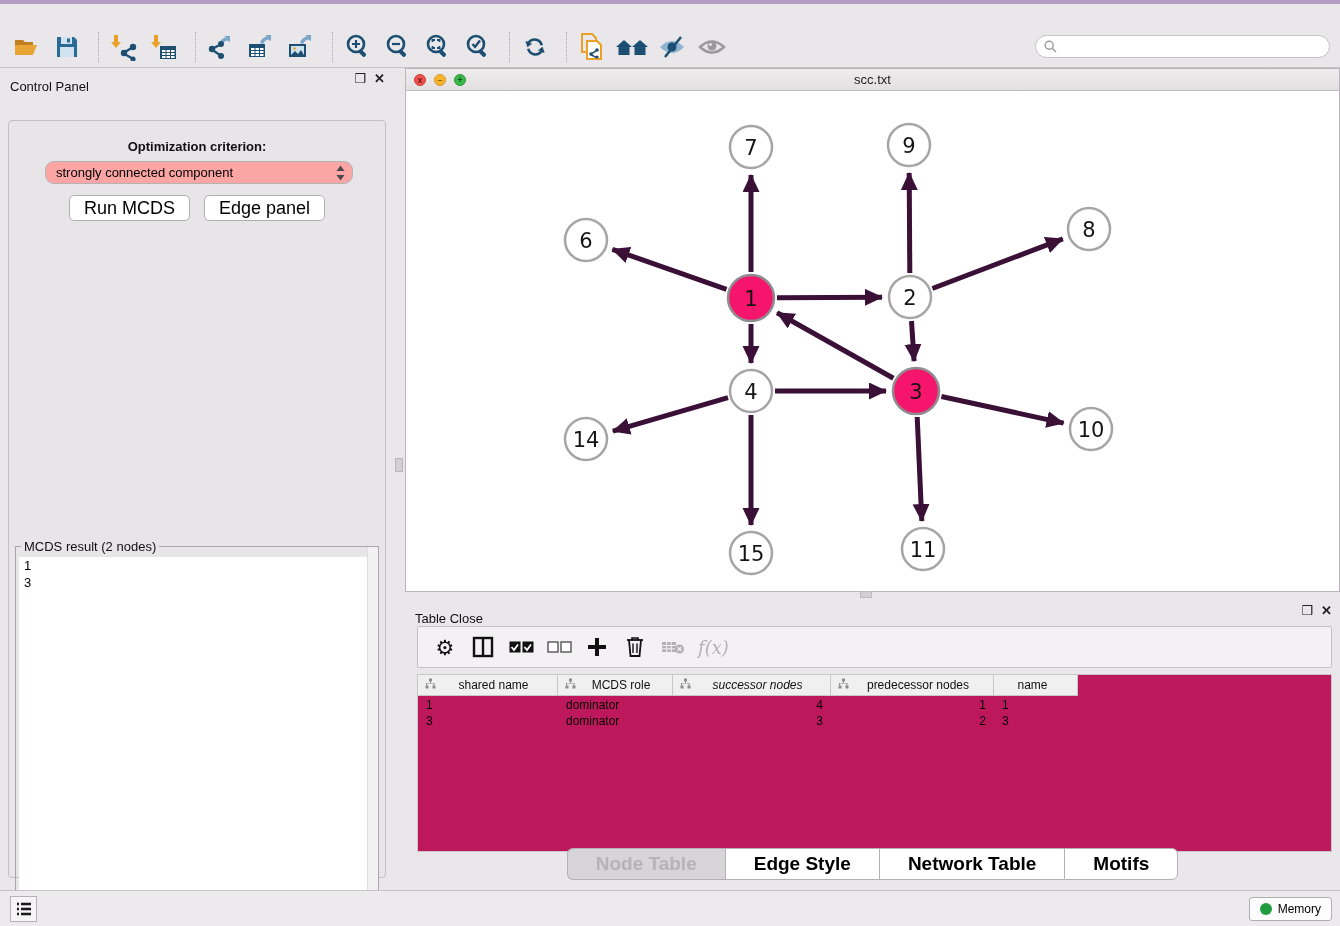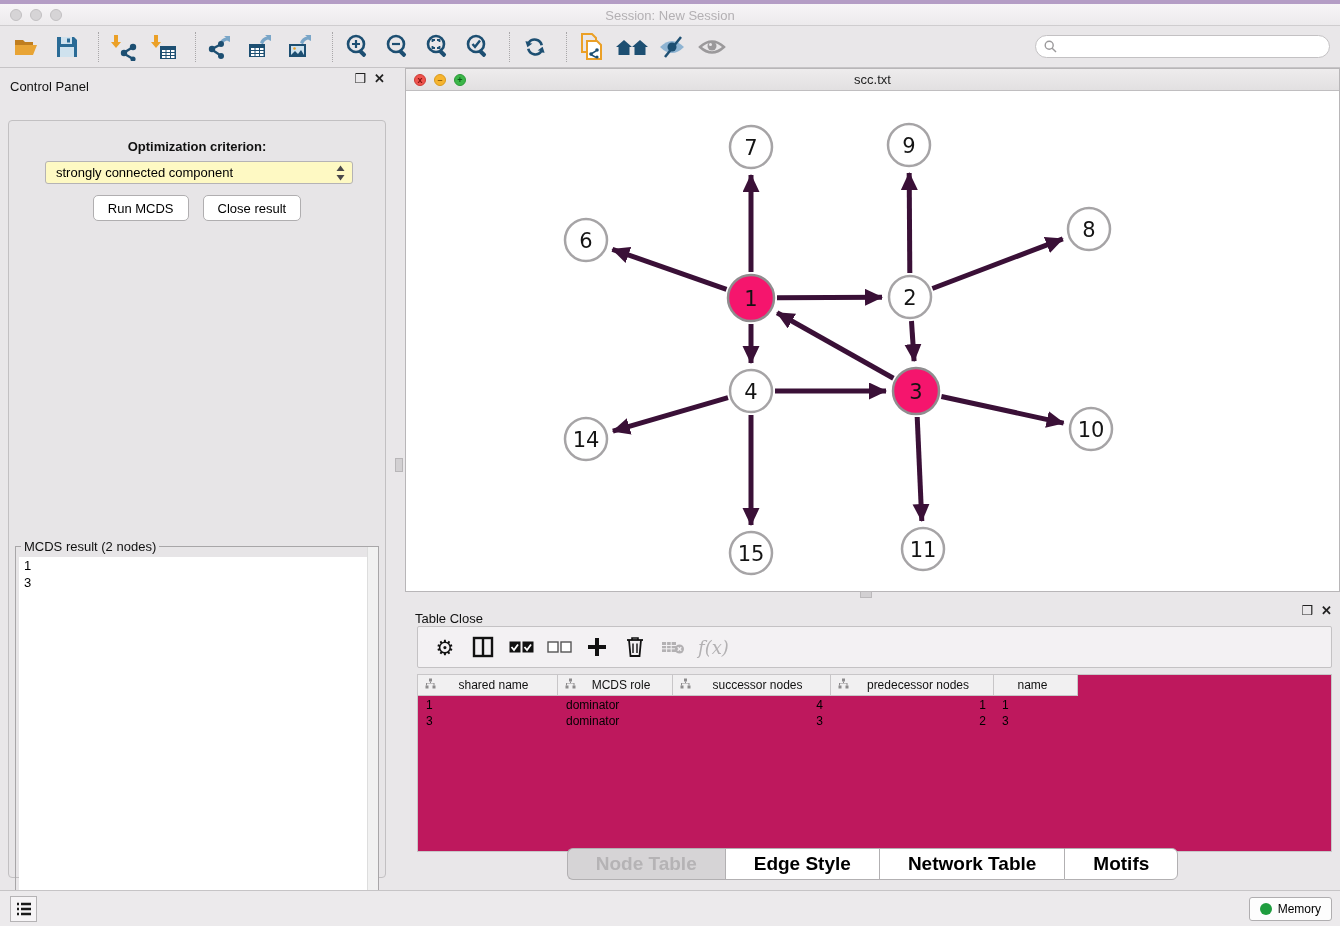--- a/index.html
+++ b/index.html
@@ -33,26 +33,26 @@
 
   .ctabs { position:absolute; left:0; top:28px; width:100%; display:flex; justify-content:center; }
   .tab { background:#fff; border:1px solid #b2b0b2; border-right:none; padding:3px 13px; font-size:13px; cursor:default; }
   .tab:first-child { border-radius:5px 0 0 5px; }
   .tab:last-child { border-radius:0 5px 5px 0; border-right:1px solid #b2b0b2; }
   .tab.active { background:#dcdadc; color:#c1bfc1; }
 
   .cbody { position:absolute; left:8px; top:52px; width:378px; height:758px;
     background:#e7e5e7; border:1px solid #c2c0c2; border-radius:4px; }
   .opt-label { margin-top:18px; text-align:center; font-size:13px; font-weight:bold; color:#111; }
-  .dropdown { position:absolute; left:36px; top:40px; width:308px; height:23px; background:#fef9c3;
-    border:1px solid #b5b3b5; border-radius:3px; display:flex; align-items:center; font-size:13px; padding-left:10px; }
+  .dropdown { position:absolute; left:36px; top:40px; width:308px; height:23px; background:#fca5a5;
+    border:1px solid #b5b3b5; border-radius:9px; display:flex; align-items:center; font-size:13px; padding-left:10px; }
   .dd-stepper { position:absolute; right:6px; top:2px; }
   .btn-row { position:absolute; left:0; top:74px; width:100%; display:flex; justify-content:center; gap:14px; }
   .pushbtn { background:#fff; border:1px solid #b0aeb0; border-radius:5px; height:22px; padding:12px 14px;
-    font-size:13px; display:flex; align-items:center; }
+    font-size:18px; display:flex; align-items:center; }
 
   .result-fieldset { position:absolute; left:6px; top:425px; width:364px; height:378px;
     border:1px solid #a8a6a8; }
   .result-legend { position:absolute; left:5px; top:-8px; background:#e7e5e7; padding:0 3px; font-size:13px; color:#111; }
   .result-area { position:absolute; left:3px; right:3px; top:10px; bottom:3px; background:#fff; overflow:hidden; }
   .result-line { font-size:13px; line-height:17px; padding-left:5px; }
   .result-scroll { position:absolute; right:0; top:0; bottom:0; width:11px; background:#f1f1f1; border-left:1px solid #ddd; }
 
   
   .vsplit { position:absolute; left:393px; top:68px; width:12px; height:822px; background:#e9e7e9; }
@@ -104,26 +104,20 @@
     border-radius:3px; display:flex; align-items:center; padding:4px 10px; gap:6px; font-size:12px; }
   .mem-dot { width:12px; height:12px; border-radius:50%; background:#1f9d3f; }
 </style>
 </head>
 <body>
 
 <div id="app">
 
   <div class="desktop-strip"></div>
 
-  <div class="titlebar">
-    <div class="traffic t1"></div>
-    <div class="traffic t2"></div>
-    <div class="traffic t3"></div>
-    <div class="titlebar-text">Session: New Session</div>
-  </div>
 
   <div class="toolbar">
     <div class="tbtn">
       <svg width="28" height="24" viewBox="0 0 28 24">
           <path d="M2 5 h8 l2 2 h8 v3 h-18 z" fill="#c07e1f"></path>
           <path d="M2 10 h22 l-4 10 h-18 z" fill="#e8a435"></path>
         </svg>
     </div>
     <div class="tbtn">
       <svg width="24" height="24" viewBox="0 0 24 24">
@@ -300,21 +294,21 @@
         <span>strongly connected component</span>
         <span class="dd-stepper">
           <svg width="11" height="18" viewBox="0 0 11 18">
               <path d="M5.5 1.5 L9.5 7 h-8 z" fill="#4a484a"></path>
               <path d="M5.5 16.5 L1.5 11 h8 z" fill="#4a484a"></path>
             </svg>
         </span>
       </div>
       <div class="btn-row">
         <div class="pushbtn">Run MCDS</div>
-        <div class="pushbtn">Close result</div>
+        <div class="pushbtn">Edge panel</div>
       </div>
       <div class="result-fieldset">
         <div class="result-legend">MCDS result (2 nodes)</div>
         <div class="result-area">
             <div class="result-line">1</div>
             <div class="result-line">3</div>
           </div>
         <div class="result-scroll"></div>
       </div>
     </div>
@@ -483,21 +477,21 @@
             <span class="th-ic"><svg width="11" height="11" viewBox="0 0 11 11">
                 <g fill="#8d8b8d">
                   <rect x="4" y="0.5" width="3" height="3"></rect>
                   <rect x="0.5" y="7.5" width="3" height="3"></rect>
                   <rect x="7.5" y="7.5" width="3" height="3"></rect>
                   <path d="M5 3.5 h1 v2 h-4 v2 h-1 v-2.6 h4 z M5.5 5 h4 v2.5 h-1 v-2 h-3 z"></path>
                 </g>
               </svg></span>
             <span class="th-label">MCDS role</span>
           </div>
-          <div class="thcell" style="width: 158px;">
+          <div class="thcell" style="width: 158px; font-style: italic;">
             <span class="th-ic"><svg width="11" height="11" viewBox="0 0 11 11">
                 <g fill="#8d8b8d">
                   <rect x="4" y="0.5" width="3" height="3"></rect>
                   <rect x="0.5" y="7.5" width="3" height="3"></rect>
                   <rect x="7.5" y="7.5" width="3" height="3"></rect>
                   <path d="M5 3.5 h1 v2 h-4 v2 h-1 v-2.6 h4 z M5.5 5 h4 v2.5 h-1 v-2 h-3 z"></path>
                 </g>
               </svg></span>
             <span class="th-label">successor nodes</span>
           </div>

